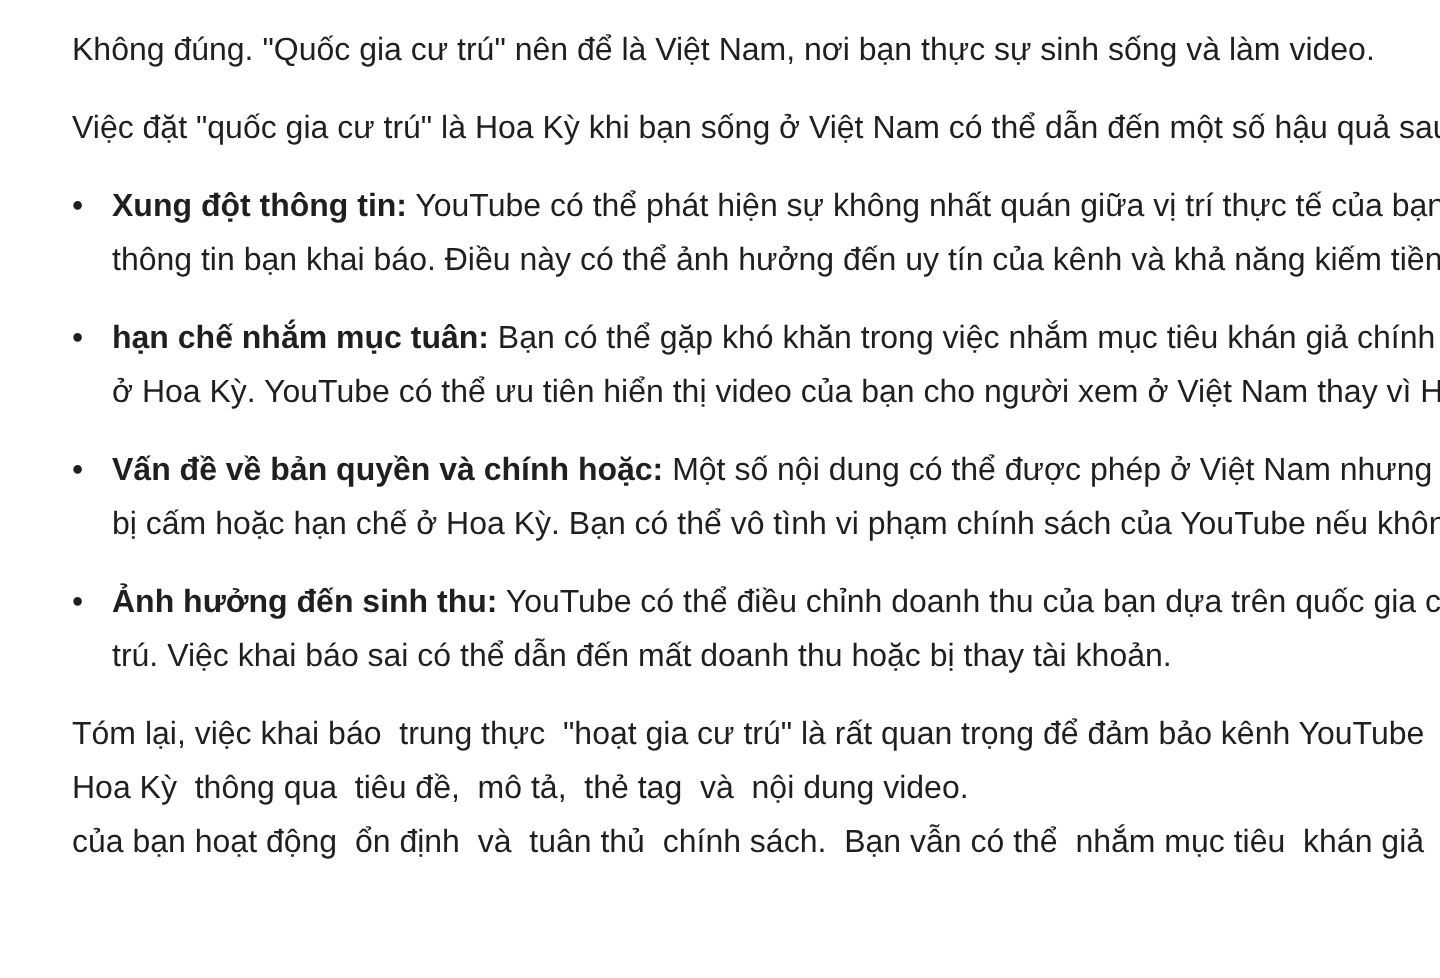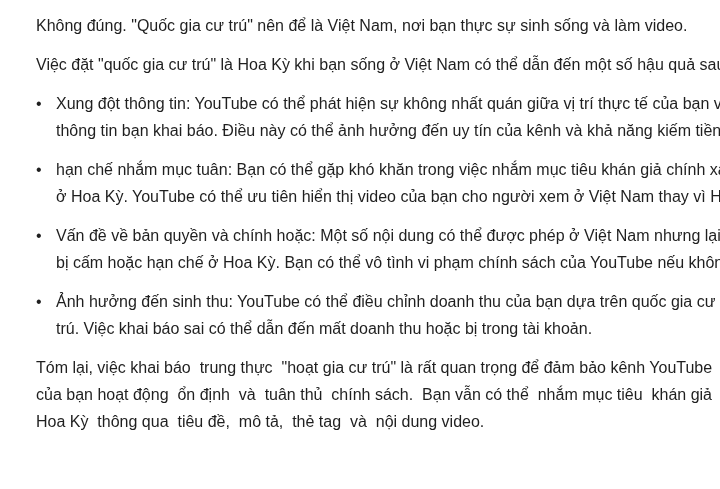--- a/index.html
+++ b/index.html
@@ -29,21 +29,21 @@
   }
   .bullet-item .line.cont {
     padding-left: 20px;
   }
   .marker {
     display: inline-block;
     width: 20px;
     color: #1f1f1f;
   }
   .label {
-    font-weight: 400;
+    font-weight: 700;
   }
 </style>
 </head>
 <body>
 
 <div class="page">
 
   <div class="block">
     <div class="line">Không đúng. "Quốc gia cư trú" nên để là Việt Nam, nơi bạn thực sự sinh sống và làm video.</div>
   </div>
@@ -62,22 +62,22 @@
     <div class="line cont">ở Hoa Kỳ. YouTube có thể ưu tiên hiển thị video của bạn cho người xem ở Việt Nam thay vì Hoa</div>
   </div>
 
   <div class="block bullet-item">
     <div class="line first"><span class="marker">•</span><span class="label">Vấn đề về bản quyền và chính hoặc:</span><span> Một số nội dung có thể được phép ở Việt Nam nhưng lại</span></div>
     <div class="line cont">bị cấm hoặc hạn chế ở Hoa Kỳ. Bạn có thể vô tình vi phạm chính sách của YouTube nếu không</div>
   </div>
 
   <div class="block bullet-item">
     <div class="line first"><span class="marker">•</span><span class="label">Ảnh hưởng đến sinh thu:</span><span> YouTube có thể điều chỉnh doanh thu của bạn dựa trên quốc gia cư</span></div>
-    <div class="line cont">trú. Việc khai báo sai có thể dẫn đến mất doanh thu hoặc bị trong tài khoản.</div>
+    <div class="line cont">trú. Việc khai báo sai có thể dẫn đến mất doanh thu hoặc bị thay tài khoản.</div>
   </div>
 
   <div class="block">
     <div class="line">Tóm lại, việc khai báo  trung thực  "hoạt gia cư trú" là rất quan trọng để đảm bảo kênh YouTube</div>
+    <div class="line">Hoa Kỳ  thông qua  tiêu đề,  mô tả,  thẻ tag  và  nội dung video.</div>
     <div class="line">của bạn hoạt động  ổn định  và  tuân thủ  chính sách.  Bạn vẫn có thể  nhắm mục tiêu  khán giả</div>
-    <div class="line">Hoa Kỳ  thông qua  tiêu đề,  mô tả,  thẻ tag  và  nội dung video.</div>
   </div>
 
 </div>
 
 </body></html>

